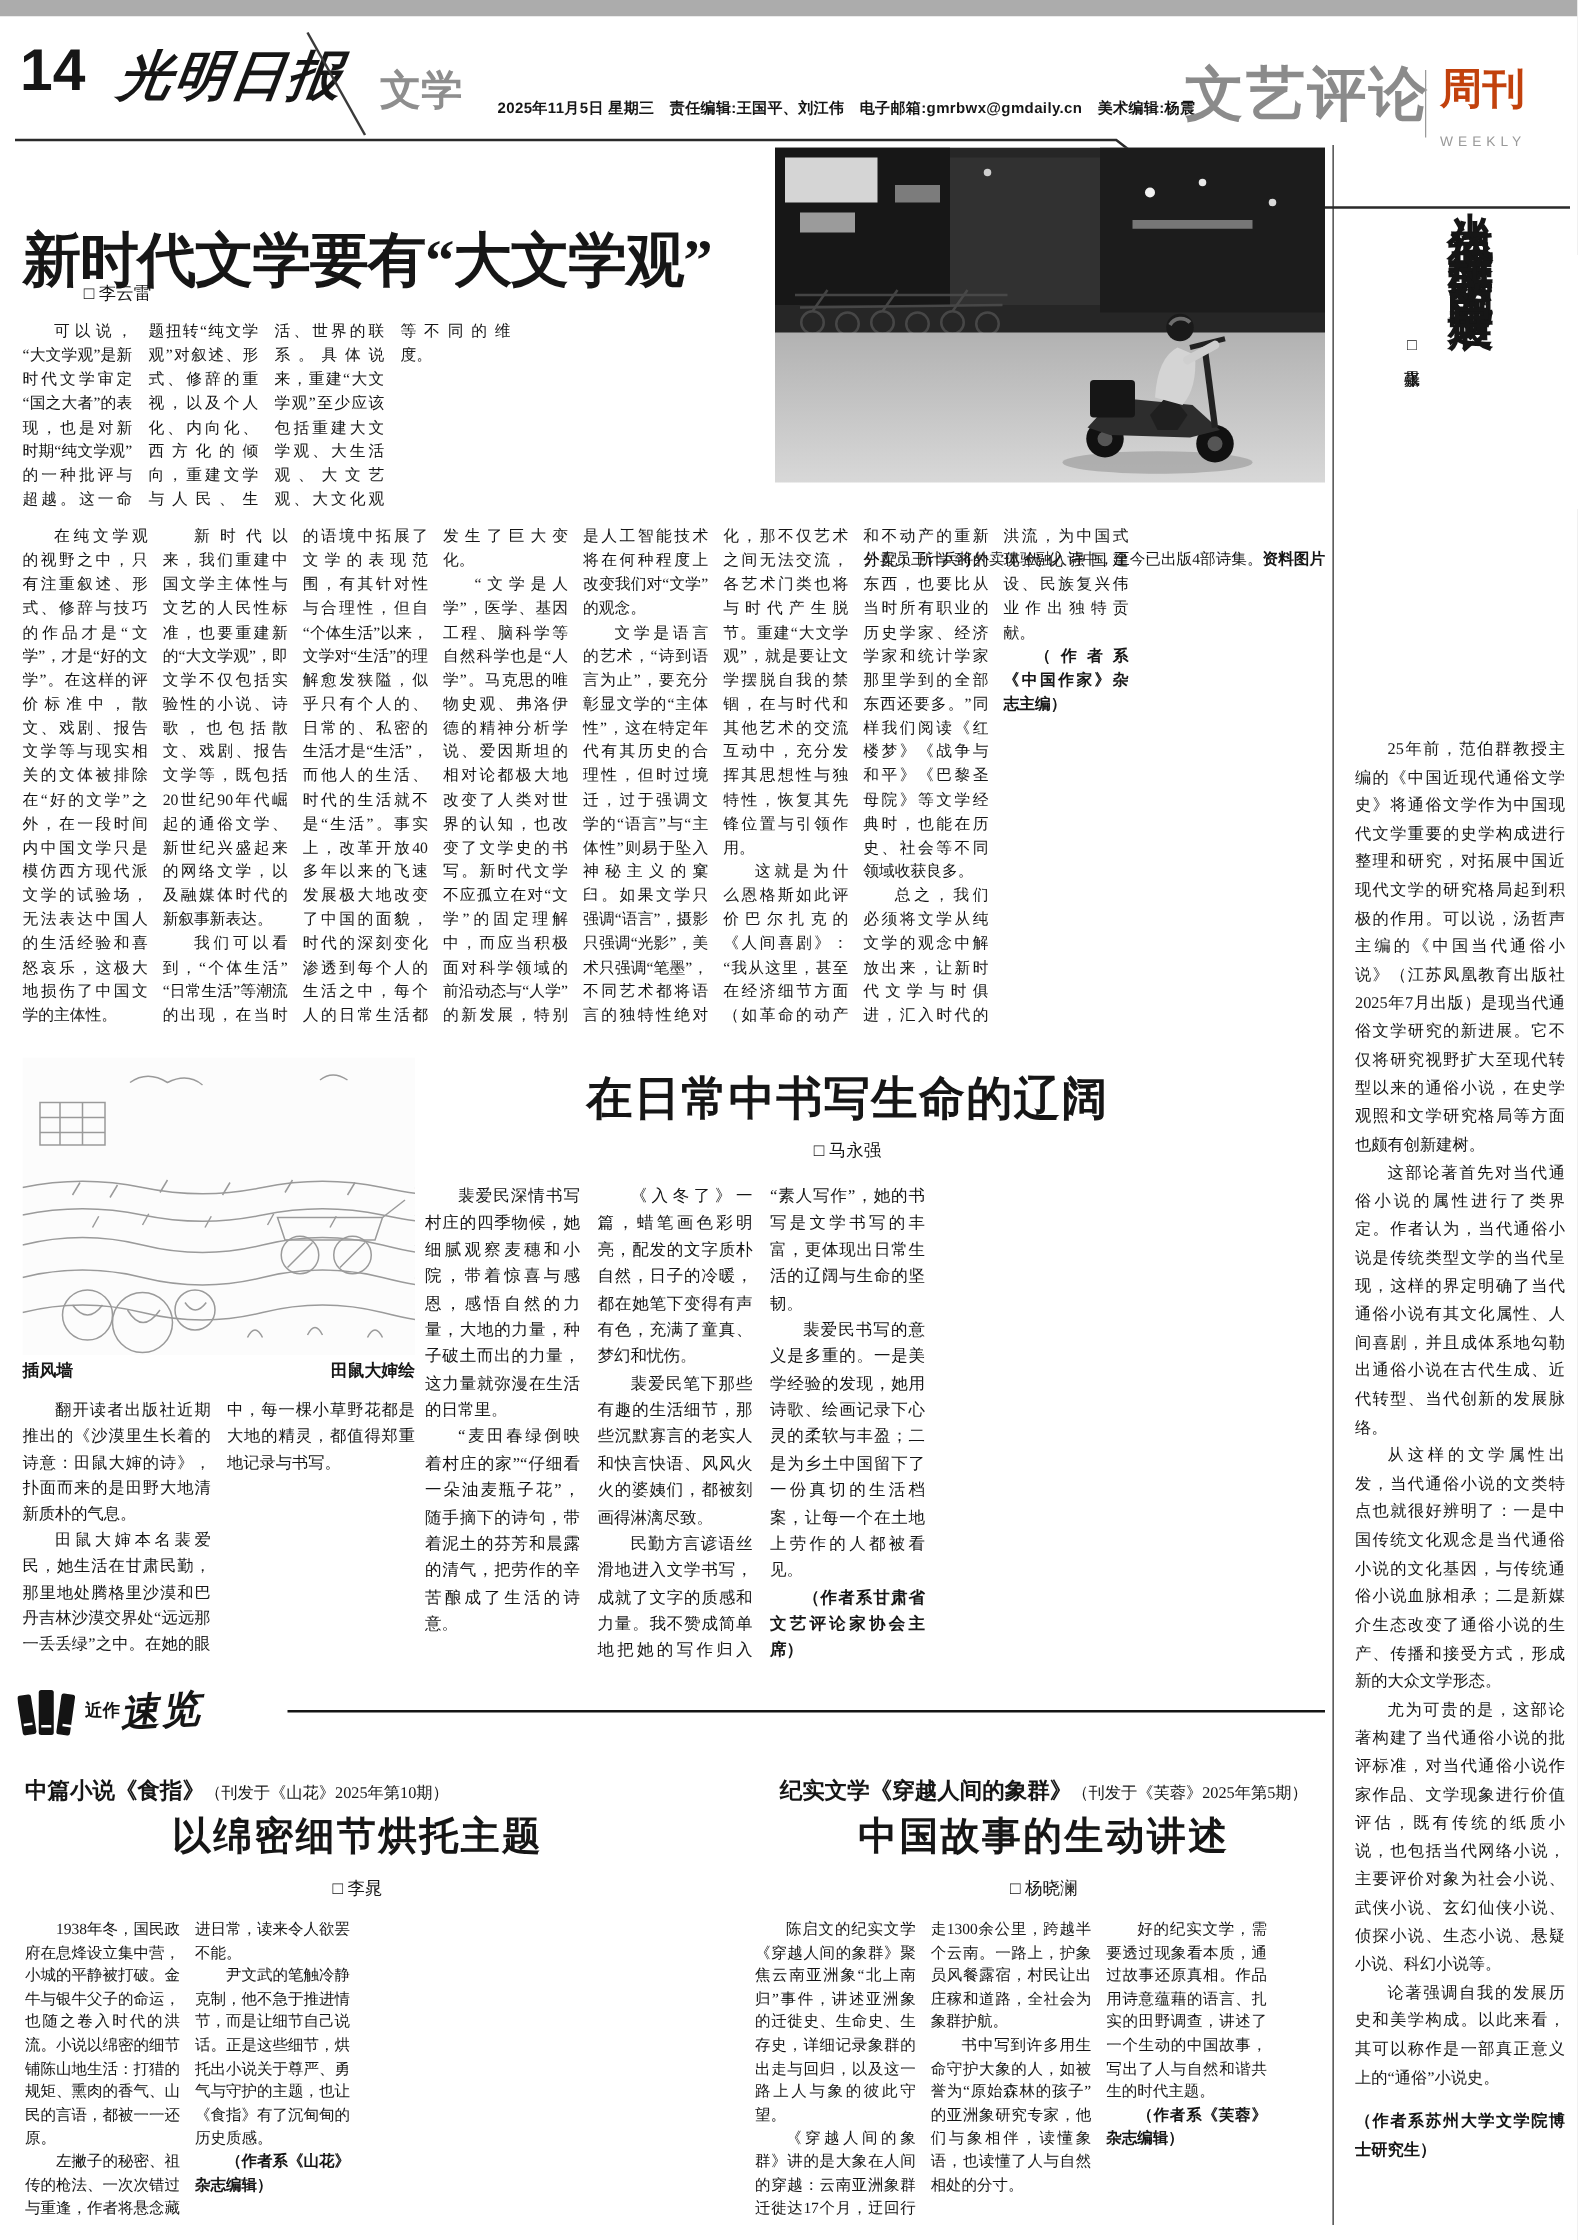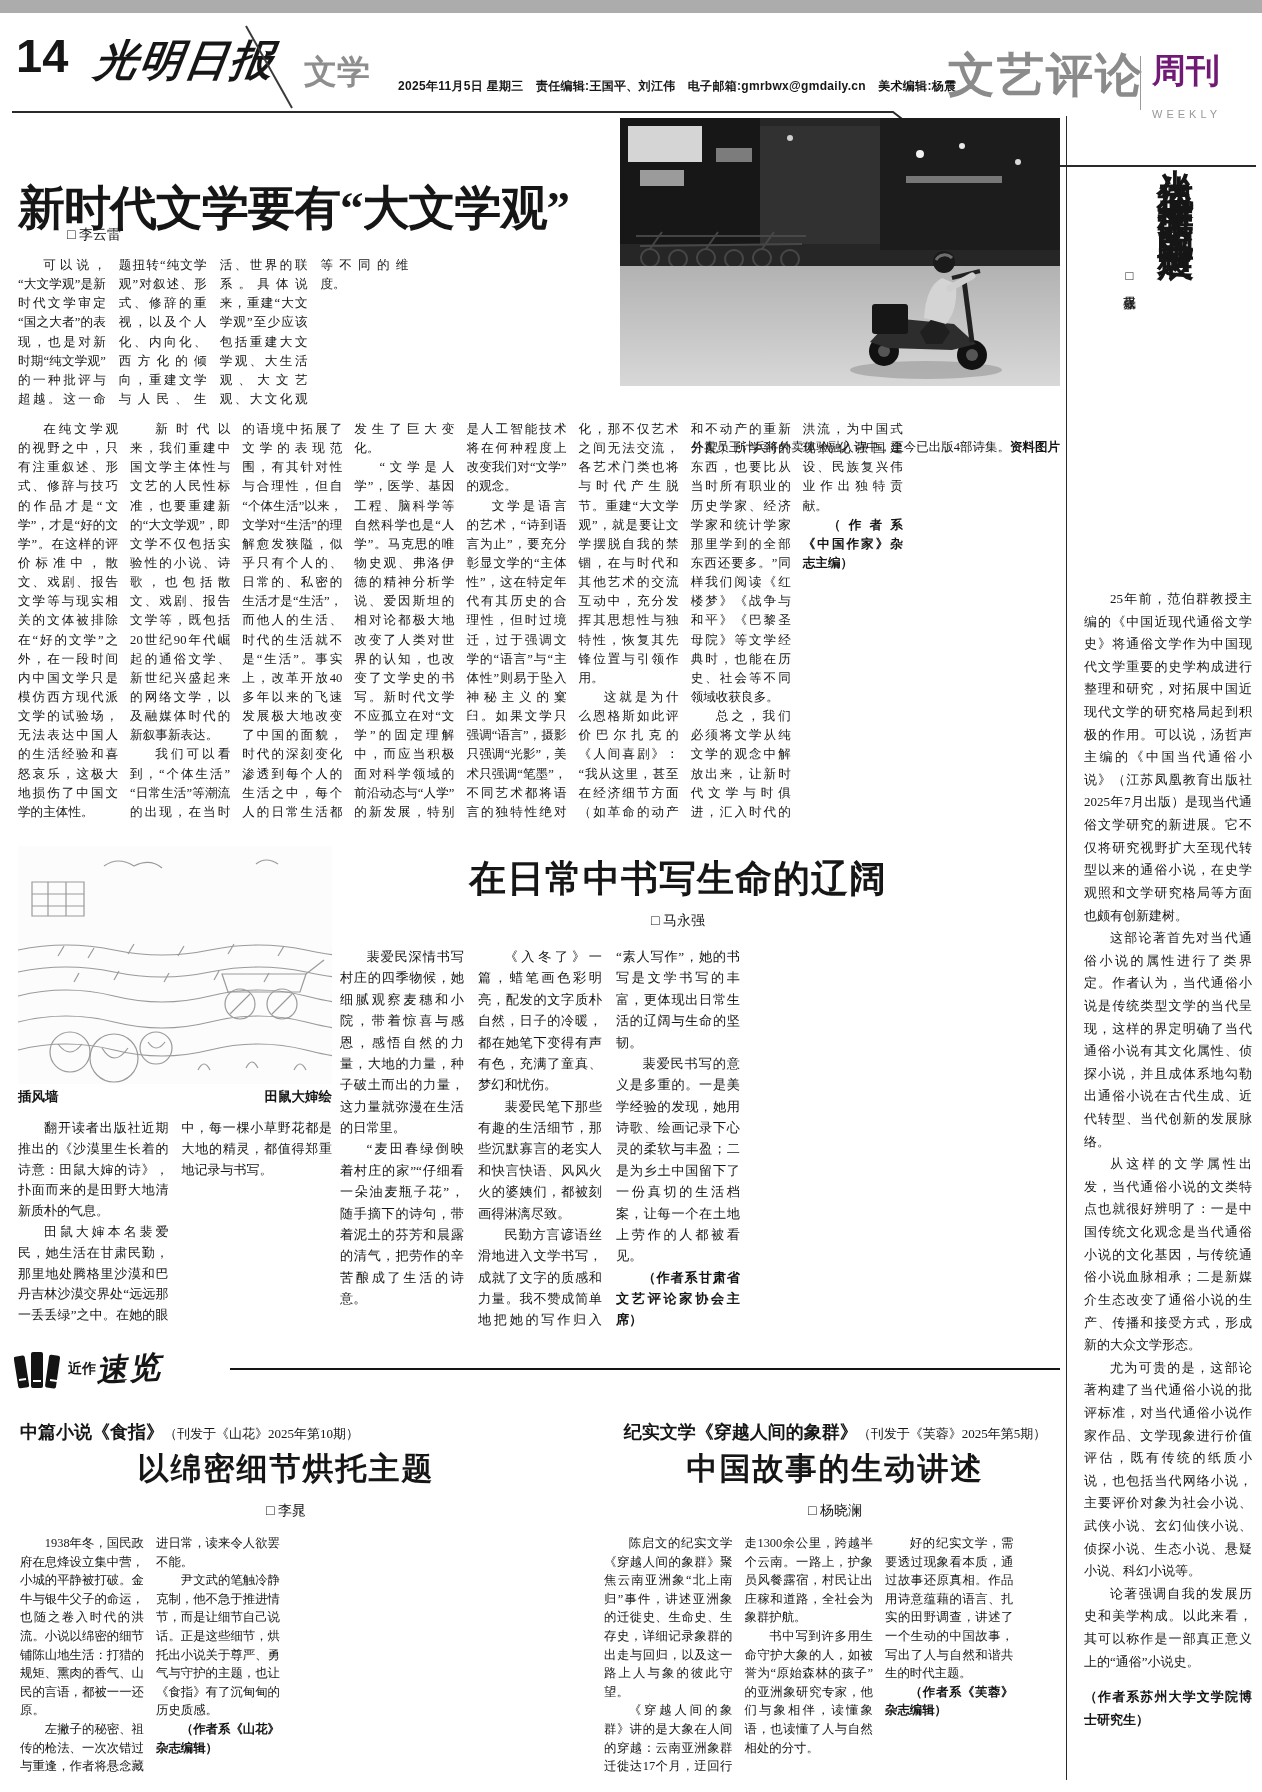--- a/index.html
+++ b/index.html
@@ -8,21 +8,21 @@
   #page *{box-sizing:border-box;}
   .abs{position:absolute;}
   
   .topstrip{left:0;top:0;width:1262px;height:13px;background:#acacac;}
   .pagenum{left:16px;top:28px;font-size:47px;font-weight:bold;font-family:"Liberation Sans",sans-serif;}
   .masthead{left:95px;top:32px;font-size:43px;font-weight:bold;font-style:italic;transform:skewX(-8deg);letter-spacing:2px;}
   .section-tag{left:304px;top:50px;font-size:33px;font-weight:bold;color:#8e8e8e;font-family:"Liberation Sans",sans-serif;}
   .header-meta{left:398px;top:78px;font-size:12px;font-weight:bold;font-family:"Liberation Sans",sans-serif;letter-spacing:.3px;}
   .weekly-cn{left:948px;top:44px;font-size:47px;font-weight:bold;color:#8b8b8b;letter-spacing:2px;}
   .weekly-divider{left:1140px;top:56px;width:1px;height:54px;background:#9a9a9a;}
-  .weekly-kan{left:1152px;top:48px;font-size:34px;font-weight:bold;color:#701a75;}
+  .weekly-kan{left:1152px;top:48px;font-size:34px;font-weight:bold;color:#c2410c;}
   .weekly-en{left:1152px;top:108px;font-size:11px;color:#999;letter-spacing:4px;font-family:"Liberation Sans",sans-serif;}
   .header-decor{left:0;top:0;width:1262px;height:190px;pointer-events:none;}
   
   .cols{column-fill:auto;text-align:justify;overflow:hidden;}
   .cols p, .plist p{margin:0;text-indent:2em;}
   p.attr{font-weight:bold;}
   .byline{font-size:14px;}
   
   .main-title{left:18px;top:146px;width:600px;font-size:47px;font-weight:900;letter-spacing:-1px;white-space:nowrap;}
   .main-byline{left:30px;top:226px;padding-left:37px;}
@@ -259,21 +259,21 @@
       </div>
     <p class="attr">（作者系《芙蓉》杂志编辑）</p>
   </div>
 
   <div class="abs sidebar-rule"></div>
   <h2 class="abs sb-title" style="margin:0">当代通俗文学研究的新进展</h2>
   <div class="abs sb-byline">□ 张晟嘉</div>
   <div class="abs sb-body">
     <div class="plist">
         <p>25年前，范伯群教授主编的《中国近现代通俗文学史》将通俗文学作为中国现代文学重要的史学构成进行整理和研究，对拓展中国近现代文学的研究格局起到积极的作用。可以说，汤哲声主编的《中国当代通俗小说》（江苏凤凰教育出版社2025年7月出版）是现当代通俗文学研究的新进展。它不仅将研究视野扩大至现代转型以来的通俗小说，在史学观照和文学研究格局等方面也颇有创新建树。</p>
-        <p>这部论著首先对当代通俗小说的属性进行了类界定。作者认为，当代通俗小说是传统类型文学的当代呈现，这样的界定明确了当代通俗小说有其文化属性、侦探小说，并且成体系地勾勒出通俗小说在古代生成、近代转型、当代创新的发展脉络。</p>
+        <p>这部论著首先对当代通俗小说的属性进行了类界定。作者认为，当代通俗小说是传统类型文学的当代呈现，这样的界定明确了当代通俗小说有其文化属性、人间喜剧，并且成体系地勾勒出通俗小说在古代生成、近代转型、当代创新的发展脉络。</p>
         <p>从这样的文学属性出发，当代通俗小说的文类特点也就很好辨明了：一是中国传统文化观念是当代通俗小说的文化基因，与传统通俗小说血脉相承；二是新媒介生态改变了通俗小说的生产、传播和接受方式，形成新的大众文学形态。</p>
         <p>尤为可贵的是，这部论著构建了当代通俗小说的批评标准，对当代通俗小说作家作品、文学现象进行价值评估，既有传统的纸质小说，也包括当代网络小说，主要评价对象为社会小说、武侠小说、玄幻仙侠小说、侦探小说、生态小说、悬疑小说、科幻小说等。</p>
         <p>论著强调自我的发展历史和美学构成。以此来看，其可以称作是一部真正意义上的“通俗”小说史。</p>
       </div>
     <p class="attr">（作者系苏州大学文学院博士研究生）</p>
   </div>
 
 </div>
 
 </body></html>

